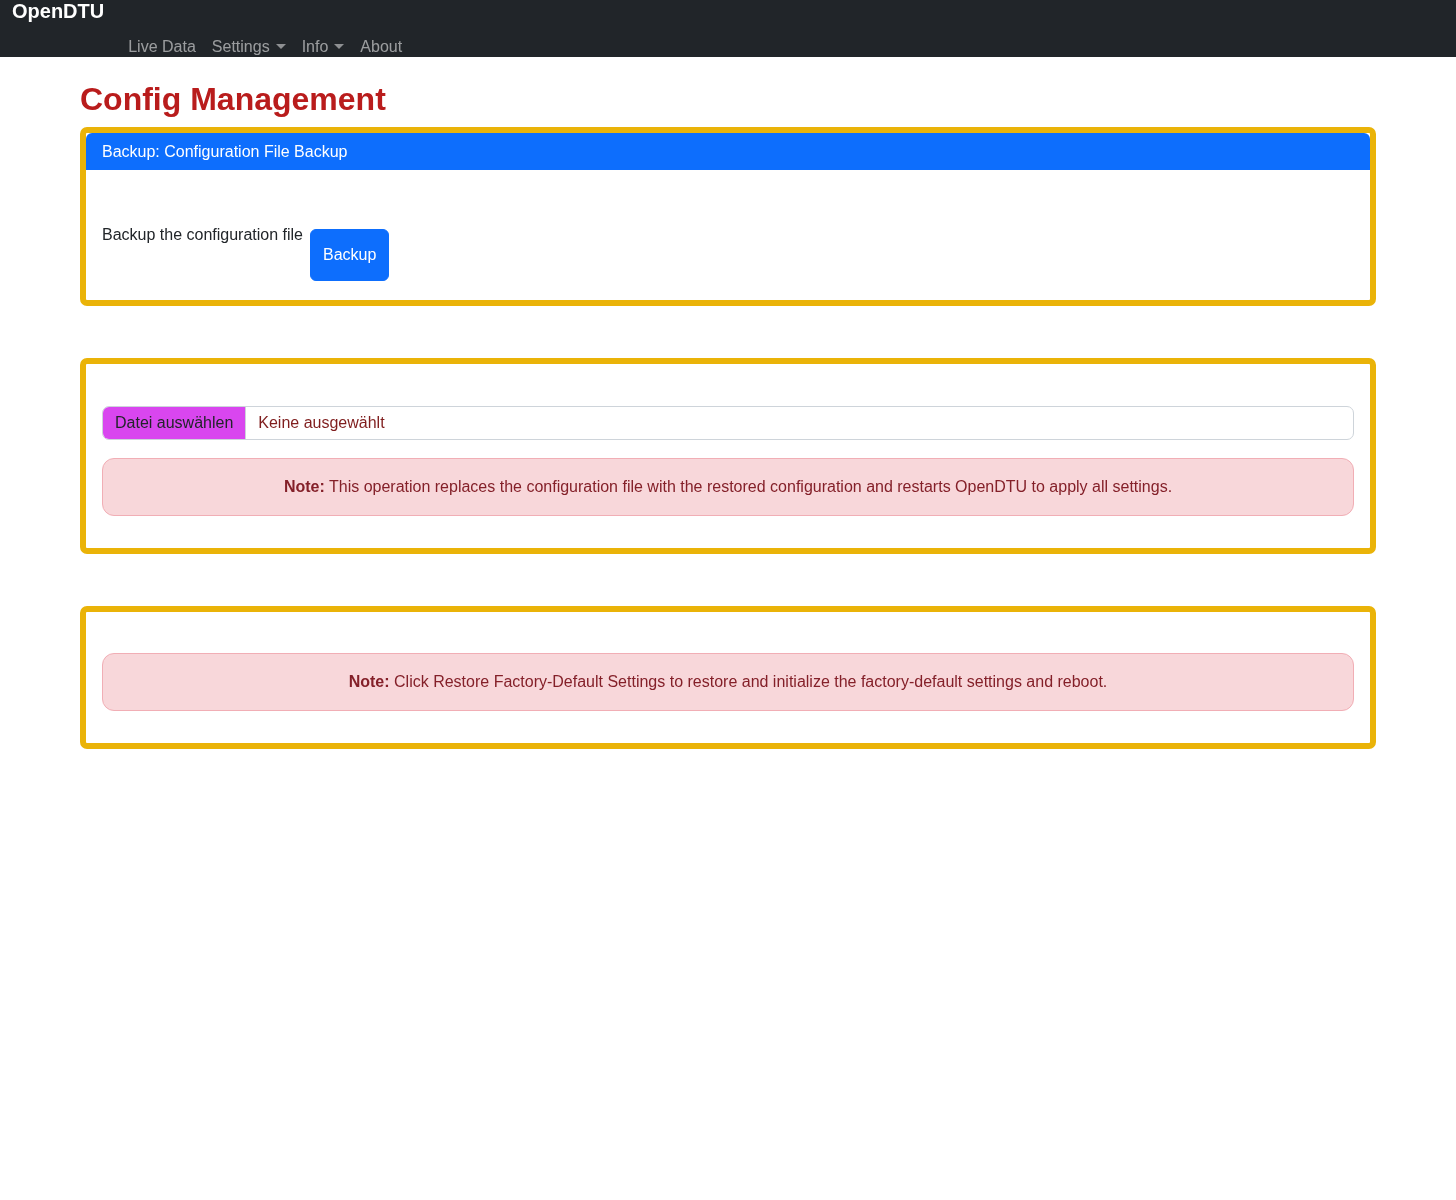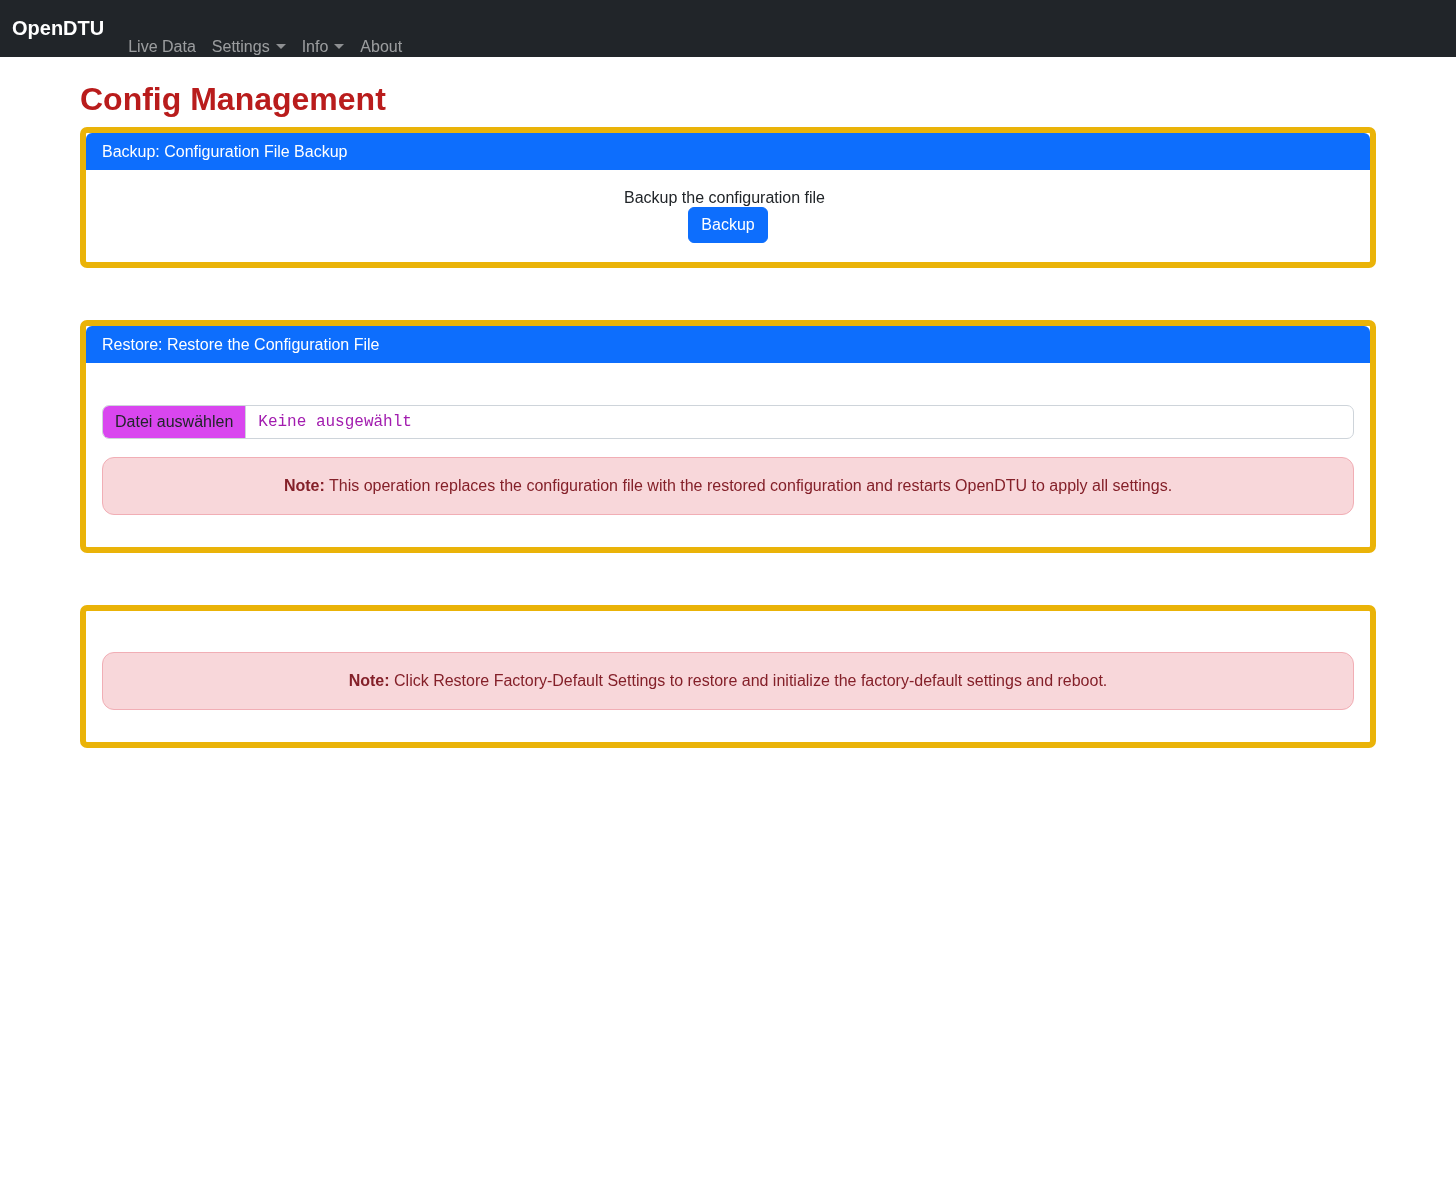--- a/index.html
+++ b/index.html
@@ -11,21 +11,20 @@
     color: #212529;
     font-family: "Liberation Sans", sans-serif;
     font-size: 16px;
   }
 
   
   .navbar {
     height: 57px;
     background: #212529;
     display: flex;
-    align-items: center;
     padding: 0 12px;
   }
   .navbar-brand {
     color: #ffffff;
     font-size: 20px;
     font-weight: 600;
     text-decoration: none;
     margin-right: 16px;
     white-space: nowrap;
   }
@@ -77,33 +76,33 @@
     line-height: 21px;
     padding: 8px 16px;
     border-radius: 6px 6px 0 0;
   }
 
   .card-body-backup {
     display: flex;
     align-items: center;
     justify-content: flex-start;
     padding: 19px 16px;
-    flex-direction: column;
   }
   .backup-label { margin-right: 7px; }
 
   .btn {
     display: inline-block;
     border: 1px solid transparent;
     font-family: inherit;
     font-size: 16px;
     line-height: 22px;
-    padding: 6px 12px;
+    padding: 14px 12px;
     border-radius: 6px;
     cursor: pointer;
+    margin-top: 40px;
   }
   .btn-primary { background: #0d6efd; border-color: #0d6efd; color: #fff; }
   .btn-danger  { background: #dc3545; border-color: #dc3545; color: #fff; }
 
   .card-body-restore { padding: 42px 16px 32px 16px; }
 
   .file-input {
     display: flex;
     align-items: stretch;
     width: 100%;
@@ -115,23 +114,22 @@
   }
   .file-btn {
     background: #d946ef;
     color: #212529;
     padding: 7px 12px;
     border-right: 1px solid #ced4da;
     white-space: nowrap;
   }
   .file-status {
     padding: 7px 12px;
-    color: #a21caf;
-    white-space: nowrap;
-    font-family: Liberation Mono, monospace;
+    color: #7f1d1d;
+    white-space: nowrap;
   }
 
   .alert {
     background: #f8d7da;
     border: 1px solid #f1aeb5;
     color: #842029;
     border-radius: 12px;
     padding: 16px;
     text-align: center;
     font-size: 16px;
@@ -172,21 +170,20 @@
 
   <div class="card">
     <div class="card-header">Backup: Configuration File Backup</div>
     <div class="card-body-backup">
       <span class="backup-label">Backup the configuration file</span>
       <button class="btn btn-primary">Backup</button>
     </div>
   </div>
 
   <div class="card">
-    <div class="card-header">Restore: Restore the Configuration File</div>
     <div class="card-body-restore">
       <div class="file-input">
         <span class="file-btn">Datei auswählen</span>
         <span class="file-status">Keine ausgewählt</span>
       </div>
       <div class="alert alert-restore">
         <strong>Note:</strong>
         <span>This operation replaces the configuration file with the restored configuration and restarts OpenDTU to apply all settings.</span>
       </div>
     </div>

